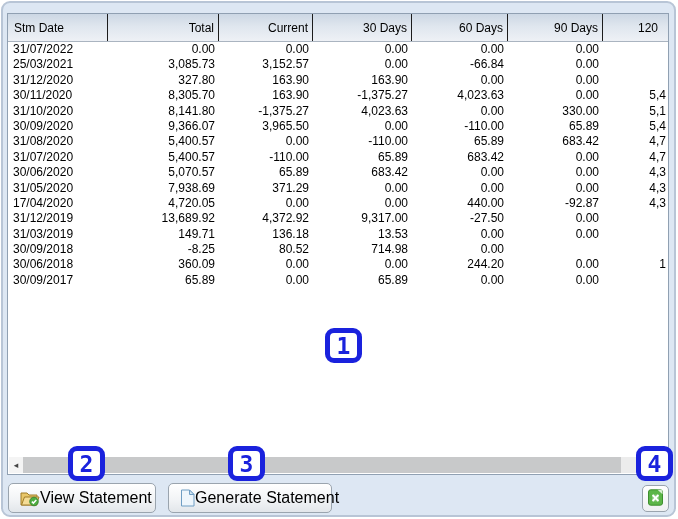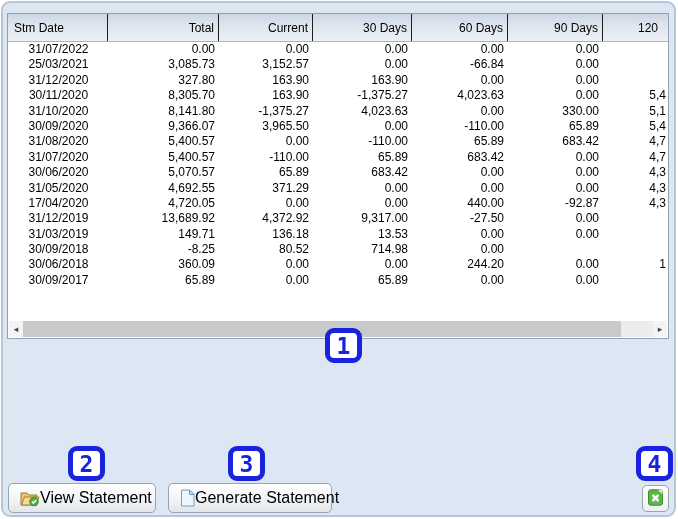--- a/index.html
+++ b/index.html
@@ -10,21 +10,21 @@
   }
   
   .panel{
     position:absolute;left:1px;top:1px;width:675px;height:516px;
     box-sizing:border-box;
     border:2px solid #b8c5d6;border-radius:9px;
     background:#dde7f3;
   }
   
   .viewport{
-    position:absolute;left:7px;top:13px;width:662px;height:326px;
+    position:absolute;left:7px;top:13px;width:662px;height:462px;
     box-sizing:border-box;
     border:1px solid #90a0b2;background:#ffffff;overflow:hidden;
   }
   .grid{
     display:grid;
     grid-template-columns:100px 111px 94px 99px 96px 95px 1fr;
   }
   .hdr{
     height:28px;box-sizing:border-box;
     background:linear-gradient(180deg,#ccd7e4 0%,#dfe6ee 45%,#eef1f6 100%);
@@ -37,21 +37,21 @@
     padding:0 4px 0 0;white-space:nowrap;overflow:hidden;
   }
   .hc.c0{justify-content:flex-start;padding-left:6px;}
   .hc.c6{border-right:none;padding-right:10px;}
   .rows{font-size:12px;color:#000;}
   .row{height:15.4px;line-height:15.4px;}
   .cell{
     box-sizing:border-box;white-space:nowrap;overflow:hidden;
     text-align:right;padding-right:4px;
   }
-  .cell.c0{text-align:center;padding-left:5px;}
+  .cell.c0{text-align:left;padding-left:5px;}
   .cell.c6{padding-right:2px;}
   
   .hscroll{
     position:absolute;left:1px;right:1px;bottom:1px;height:16px;
     background:#ececec;
   }
   .sb-arrow{
     position:absolute;top:0;width:14px;height:16px;background:#f4f4f4;
     display:flex;align-items:center;justify-content:center;
     font-size:9px;color:#444;line-height:16px;
@@ -186,21 +186,21 @@
         <div class="cell c0">30/06/2020</div>
         <div class="cell c1">5,070.57</div>
         <div class="cell c2">65.89</div>
         <div class="cell c3">683.42</div>
         <div class="cell c4">0.00</div>
         <div class="cell c5">0.00</div>
         <div class="cell c6">4,3</div>
       </div>
       <div class="row grid">
         <div class="cell c0">31/05/2020</div>
-        <div class="cell c1">4,692.55</div>
+        <div class="cell c1">7,938.69</div>
         <div class="cell c2">371.29</div>
         <div class="cell c3">0.00</div>
         <div class="cell c4">0.00</div>
         <div class="cell c5">0.00</div>
         <div class="cell c6">4,3</div>
       </div>
       <div class="row grid">
         <div class="cell c0">17/04/2020</div>
         <div class="cell c1">4,720.05</div>
         <div class="cell c2">0.00</div>

